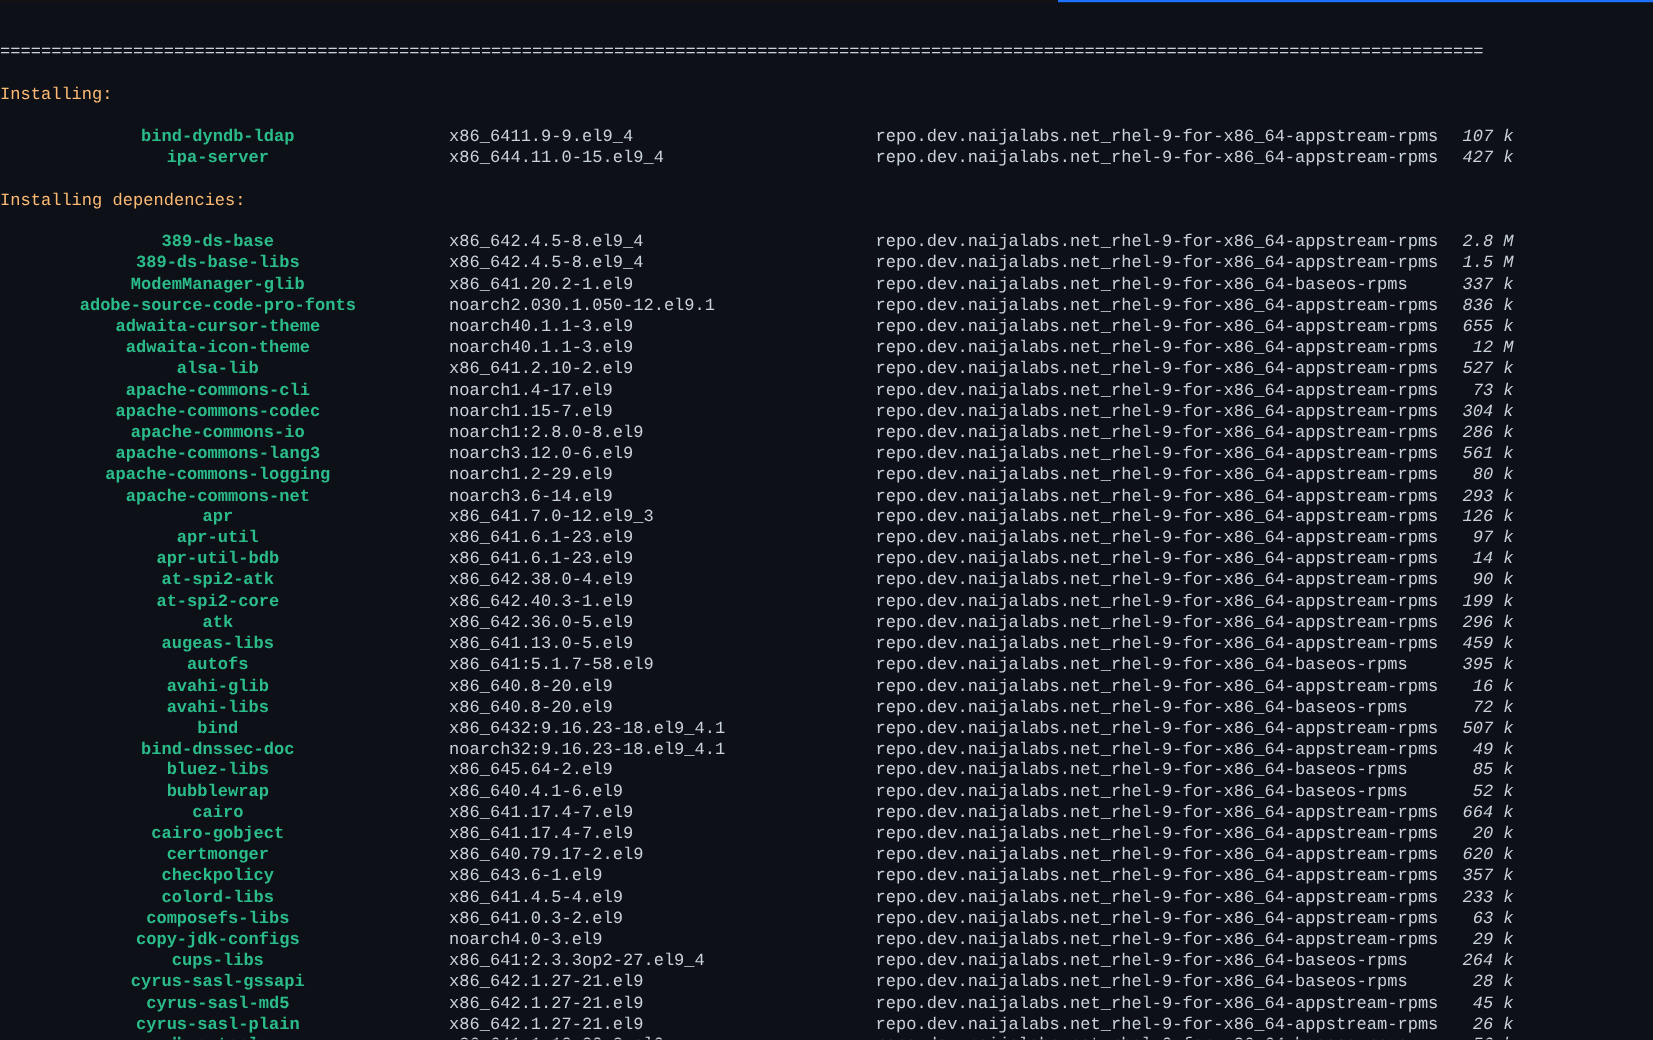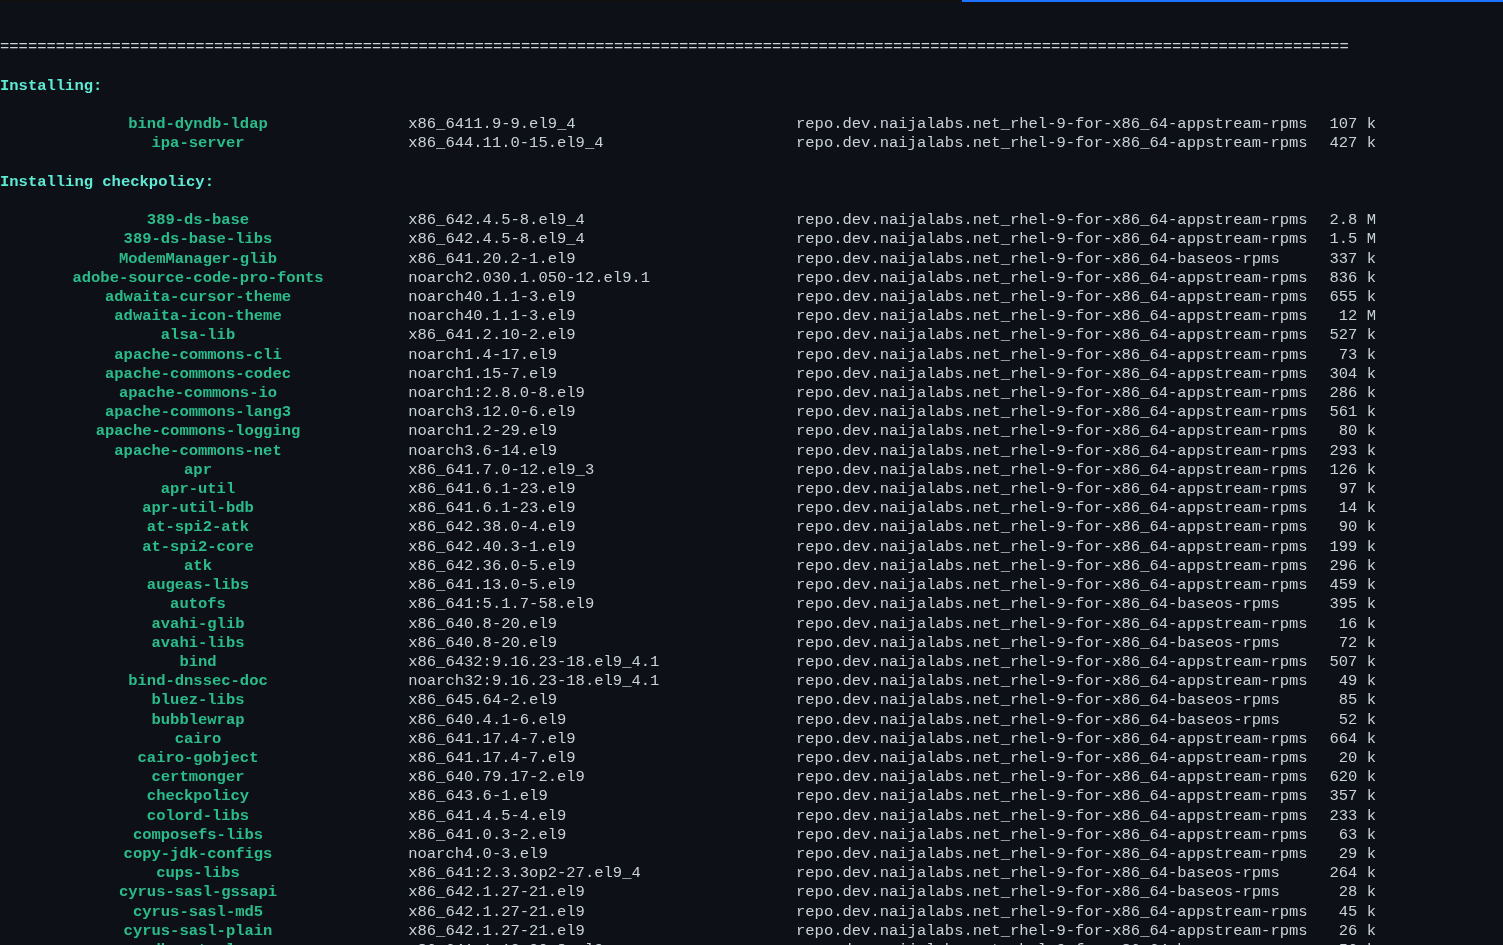--- a/index.html
+++ b/index.html
@@ -16,48 +16,47 @@
     padding: 0;
     white-space: pre;
     width: 1503px;
     height: 945px;
   }
   .rule {
     color: #c9d1d9;
     letter-spacing: 0;
   }
   .hdr {
-    color: #5eead4;
-    font-weight: bold;
+    color: #fdba74;
   }
   .pkg {
     color: #2bbc8a; 
     font-weight: bold;
   }
   .dim {
     color: #c9d1d9;
   }
   .line {
     display: flex;
   }
   .col-name   { width: 384px; padding-left: 6px; text-align: center; }
   .col-arch   { width: 74px; text-align: right;  }
   .col-ver    { width: 332px; }
   .col-repo   { width: 520px; }
-  .col-size   { width: 60px;  text-align: right; padding-right: 6px;}
+  .col-size   { width: 60px;  text-align: right; padding-right: 6px; font-style: italic;}
   .topbar {
     position: absolute;
     top: 0; left: 0; right: 0;
     height: 2px;
     background: linear-gradient(90deg, #111 0%, #111 64%, #1d72ff 64%, #1d72ff 100%);
   }
 </style>
 </head>
 <body>
 
 <div class="terminal">
 <div class="topbar"></div>
 <div class="rule">=================================================================================================================================================</div>
 <div class="hdr">Installing:</div>
 <div id="rows-installing"><div class="line"><span class="col-name pkg">bind-dyndb-ldap</span><span class="col-arch dim">x86_64</span><span class="col-ver dim">11.9-9.el9_4</span><span class="col-repo dim">repo.dev.naijalabs.net_rhel-9-for-x86_64-appstream-rpms</span><span class="col-size dim">107 k</span></div><div class="line"><span class="col-name pkg">ipa-server</span><span class="col-arch dim">x86_64</span><span class="col-ver dim">4.11.0-15.el9_4</span><span class="col-repo dim">repo.dev.naijalabs.net_rhel-9-for-x86_64-appstream-rpms</span><span class="col-size dim">427 k</span></div></div>
-<div class="hdr">Installing checkpolicy:</div>
+<div class="hdr">Installing dependencies:</div>
 <div id="rows-deps"><div class="line"><span class="col-name pkg">389-ds-base</span><span class="col-arch dim">x86_64</span><span class="col-ver dim">2.4.5-8.el9_4</span><span class="col-repo dim">repo.dev.naijalabs.net_rhel-9-for-x86_64-appstream-rpms</span><span class="col-size dim">2.8 M</span></div><div class="line"><span class="col-name pkg">389-ds-base-libs</span><span class="col-arch dim">x86_64</span><span class="col-ver dim">2.4.5-8.el9_4</span><span class="col-repo dim">repo.dev.naijalabs.net_rhel-9-for-x86_64-appstream-rpms</span><span class="col-size dim">1.5 M</span></div><div class="line"><span class="col-name pkg">ModemManager-glib</span><span class="col-arch dim">x86_64</span><span class="col-ver dim">1.20.2-1.el9</span><span class="col-repo dim">repo.dev.naijalabs.net_rhel-9-for-x86_64-baseos-rpms</span><span class="col-size dim">337 k</span></div><div class="line"><span class="col-name pkg">adobe-source-code-pro-fonts</span><span class="col-arch dim">noarch</span><span class="col-ver dim">2.030.1.050-12.el9.1</span><span class="col-repo dim">repo.dev.naijalabs.net_rhel-9-for-x86_64-appstream-rpms</span><span class="col-size dim">836 k</span></div><div class="line"><span class="col-name pkg">adwaita-cursor-theme</span><span class="col-arch dim">noarch</span><span class="col-ver dim">40.1.1-3.el9</span><span class="col-repo dim">repo.dev.naijalabs.net_rhel-9-for-x86_64-appstream-rpms</span><span class="col-size dim">655 k</span></div><div class="line"><span class="col-name pkg">adwaita-icon-theme</span><span class="col-arch dim">noarch</span><span class="col-ver dim">40.1.1-3.el9</span><span class="col-repo dim">repo.dev.naijalabs.net_rhel-9-for-x86_64-appstream-rpms</span><span class="col-size dim">12 M</span></div><div class="line"><span class="col-name pkg">alsa-lib</span><span class="col-arch dim">x86_64</span><span class="col-ver dim">1.2.10-2.el9</span><span class="col-repo dim">repo.dev.naijalabs.net_rhel-9-for-x86_64-appstream-rpms</span><span class="col-size dim">527 k</span></div><div class="line"><span class="col-name pkg">apache-commons-cli</span><span class="col-arch dim">noarch</span><span class="col-ver dim">1.4-17.el9</span><span class="col-repo dim">repo.dev.naijalabs.net_rhel-9-for-x86_64-appstream-rpms</span><span class="col-size dim">73 k</span></div><div class="line"><span class="col-name pkg">apache-commons-codec</span><span class="col-arch dim">noarch</span><span class="col-ver dim">1.15-7.el9</span><span class="col-repo dim">repo.dev.naijalabs.net_rhel-9-for-x86_64-appstream-rpms</span><span class="col-size dim">304 k</span></div><div class="line"><span class="col-name pkg">apache-commons-io</span><span class="col-arch dim">noarch</span><span class="col-ver dim">1:2.8.0-8.el9</span><span class="col-repo dim">repo.dev.naijalabs.net_rhel-9-for-x86_64-appstream-rpms</span><span class="col-size dim">286 k</span></div><div class="line"><span class="col-name pkg">apache-commons-lang3</span><span class="col-arch dim">noarch</span><span class="col-ver dim">3.12.0-6.el9</span><span class="col-repo dim">repo.dev.naijalabs.net_rhel-9-for-x86_64-appstream-rpms</span><span class="col-size dim">561 k</span></div><div class="line"><span class="col-name pkg">apache-commons-logging</span><span class="col-arch dim">noarch</span><span class="col-ver dim">1.2-29.el9</span><span class="col-repo dim">repo.dev.naijalabs.net_rhel-9-for-x86_64-appstream-rpms</span><span class="col-size dim">80 k</span></div><div class="line"><span class="col-name pkg">apache-commons-net</span><span class="col-arch dim">noarch</span><span class="col-ver dim">3.6-14.el9</span><span class="col-repo dim">repo.dev.naijalabs.net_rhel-9-for-x86_64-appstream-rpms</span><span class="col-size dim">293 k</span></div><div class="line"><span class="col-name pkg">apr</span><span class="col-arch dim">x86_64</span><span class="col-ver dim">1.7.0-12.el9_3</span><span class="col-repo dim">repo.dev.naijalabs.net_rhel-9-for-x86_64-appstream-rpms</span><span class="col-size dim">126 k</span></div><div class="line"><span class="col-name pkg">apr-util</span><span class="col-arch dim">x86_64</span><span class="col-ver dim">1.6.1-23.el9</span><span class="col-repo dim">repo.dev.naijalabs.net_rhel-9-for-x86_64-appstream-rpms</span><span class="col-size dim">97 k</span></div><div class="line"><span class="col-name pkg">apr-util-bdb</span><span class="col-arch dim">x86_64</span><span class="col-ver dim">1.6.1-23.el9</span><span class="col-repo dim">repo.dev.naijalabs.net_rhel-9-for-x86_64-appstream-rpms</span><span class="col-size dim">14 k</span></div><div class="line"><span class="col-name pkg">at-spi2-atk</span><span class="col-arch dim">x86_64</span><span class="col-ver dim">2.38.0-4.el9</span><span class="col-repo dim">repo.dev.naijalabs.net_rhel-9-for-x86_64-appstream-rpms</span><span class="col-size dim">90 k</span></div><div class="line"><span class="col-name pkg">at-spi2-core</span><span class="col-arch dim">x86_64</span><span class="col-ver dim">2.40.3-1.el9</span><span class="col-repo dim">repo.dev.naijalabs.net_rhel-9-for-x86_64-appstream-rpms</span><span class="col-size dim">199 k</span></div><div class="line"><span class="col-name pkg">atk</span><span class="col-arch dim">x86_64</span><span class="col-ver dim">2.36.0-5.el9</span><span class="col-repo dim">repo.dev.naijalabs.net_rhel-9-for-x86_64-appstream-rpms</span><span class="col-size dim">296 k</span></div><div class="line"><span class="col-name pkg">augeas-libs</span><span class="col-arch dim">x86_64</span><span class="col-ver dim">1.13.0-5.el9</span><span class="col-repo dim">repo.dev.naijalabs.net_rhel-9-for-x86_64-appstream-rpms</span><span class="col-size dim">459 k</span></div><div class="line"><span class="col-name pkg">autofs</span><span class="col-arch dim">x86_64</span><span class="col-ver dim">1:5.1.7-58.el9</span><span class="col-repo dim">repo.dev.naijalabs.net_rhel-9-for-x86_64-baseos-rpms</span><span class="col-size dim">395 k</span></div><div class="line"><span class="col-name pkg">avahi-glib</span><span class="col-arch dim">x86_64</span><span class="col-ver dim">0.8-20.el9</span><span class="col-repo dim">repo.dev.naijalabs.net_rhel-9-for-x86_64-appstream-rpms</span><span class="col-size dim">16 k</span></div><div class="line"><span class="col-name pkg">avahi-libs</span><span class="col-arch dim">x86_64</span><span class="col-ver dim">0.8-20.el9</span><span class="col-repo dim">repo.dev.naijalabs.net_rhel-9-for-x86_64-baseos-rpms</span><span class="col-size dim">72 k</span></div><div class="line"><span class="col-name pkg">bind</span><span class="col-arch dim">x86_64</span><span class="col-ver dim">32:9.16.23-18.el9_4.1</span><span class="col-repo dim">repo.dev.naijalabs.net_rhel-9-for-x86_64-appstream-rpms</span><span class="col-size dim">507 k</span></div><div class="line"><span class="col-name pkg">bind-dnssec-doc</span><span class="col-arch dim">noarch</span><span class="col-ver dim">32:9.16.23-18.el9_4.1</span><span class="col-repo dim">repo.dev.naijalabs.net_rhel-9-for-x86_64-appstream-rpms</span><span class="col-size dim">49 k</span></div><div class="line"><span class="col-name pkg">bluez-libs</span><span class="col-arch dim">x86_64</span><span class="col-ver dim">5.64-2.el9</span><span class="col-repo dim">repo.dev.naijalabs.net_rhel-9-for-x86_64-baseos-rpms</span><span class="col-size dim">85 k</span></div><div class="line"><span class="col-name pkg">bubblewrap</span><span class="col-arch dim">x86_64</span><span class="col-ver dim">0.4.1-6.el9</span><span class="col-repo dim">repo.dev.naijalabs.net_rhel-9-for-x86_64-baseos-rpms</span><span class="col-size dim">52 k</span></div><div class="line"><span class="col-name pkg">cairo</span><span class="col-arch dim">x86_64</span><span class="col-ver dim">1.17.4-7.el9</span><span class="col-repo dim">repo.dev.naijalabs.net_rhel-9-for-x86_64-appstream-rpms</span><span class="col-size dim">664 k</span></div><div class="line"><span class="col-name pkg">cairo-gobject</span><span class="col-arch dim">x86_64</span><span class="col-ver dim">1.17.4-7.el9</span><span class="col-repo dim">repo.dev.naijalabs.net_rhel-9-for-x86_64-appstream-rpms</span><span class="col-size dim">20 k</span></div><div class="line"><span class="col-name pkg">certmonger</span><span class="col-arch dim">x86_64</span><span class="col-ver dim">0.79.17-2.el9</span><span class="col-repo dim">repo.dev.naijalabs.net_rhel-9-for-x86_64-appstream-rpms</span><span class="col-size dim">620 k</span></div><div class="line"><span class="col-name pkg">checkpolicy</span><span class="col-arch dim">x86_64</span><span class="col-ver dim">3.6-1.el9</span><span class="col-repo dim">repo.dev.naijalabs.net_rhel-9-for-x86_64-appstream-rpms</span><span class="col-size dim">357 k</span></div><div class="line"><span class="col-name pkg">colord-libs</span><span class="col-arch dim">x86_64</span><span class="col-ver dim">1.4.5-4.el9</span><span class="col-repo dim">repo.dev.naijalabs.net_rhel-9-for-x86_64-appstream-rpms</span><span class="col-size dim">233 k</span></div><div class="line"><span class="col-name pkg">composefs-libs</span><span class="col-arch dim">x86_64</span><span class="col-ver dim">1.0.3-2.el9</span><span class="col-repo dim">repo.dev.naijalabs.net_rhel-9-for-x86_64-appstream-rpms</span><span class="col-size dim">63 k</span></div><div class="line"><span class="col-name pkg">copy-jdk-configs</span><span class="col-arch dim">noarch</span><span class="col-ver dim">4.0-3.el9</span><span class="col-repo dim">repo.dev.naijalabs.net_rhel-9-for-x86_64-appstream-rpms</span><span class="col-size dim">29 k</span></div><div class="line"><span class="col-name pkg">cups-libs</span><span class="col-arch dim">x86_64</span><span class="col-ver dim">1:2.3.3op2-27.el9_4</span><span class="col-repo dim">repo.dev.naijalabs.net_rhel-9-for-x86_64-baseos-rpms</span><span class="col-size dim">264 k</span></div><div class="line"><span class="col-name pkg">cyrus-sasl-gssapi</span><span class="col-arch dim">x86_64</span><span class="col-ver dim">2.1.27-21.el9</span><span class="col-repo dim">repo.dev.naijalabs.net_rhel-9-for-x86_64-baseos-rpms</span><span class="col-size dim">28 k</span></div><div class="line"><span class="col-name pkg">cyrus-sasl-md5</span><span class="col-arch dim">x86_64</span><span class="col-ver dim">2.1.27-21.el9</span><span class="col-repo dim">repo.dev.naijalabs.net_rhel-9-for-x86_64-appstream-rpms</span><span class="col-size dim">45 k</span></div><div class="line"><span class="col-name pkg">cyrus-sasl-plain</span><span class="col-arch dim">x86_64</span><span class="col-ver dim">2.1.27-21.el9</span><span class="col-repo dim">repo.dev.naijalabs.net_rhel-9-for-x86_64-appstream-rpms</span><span class="col-size dim">26 k</span></div><div class="line"><span class="col-name pkg">dbus-tools</span><span class="col-arch dim">x86_64</span><span class="col-ver dim">1:1.12.20-8.el9</span><span class="col-repo dim">repo.dev.naijalabs.net_rhel-9-for-x86_64-baseos-rpms</span><span class="col-size dim">56 k</span></div></div>
 </div>
 
 </body></html>

